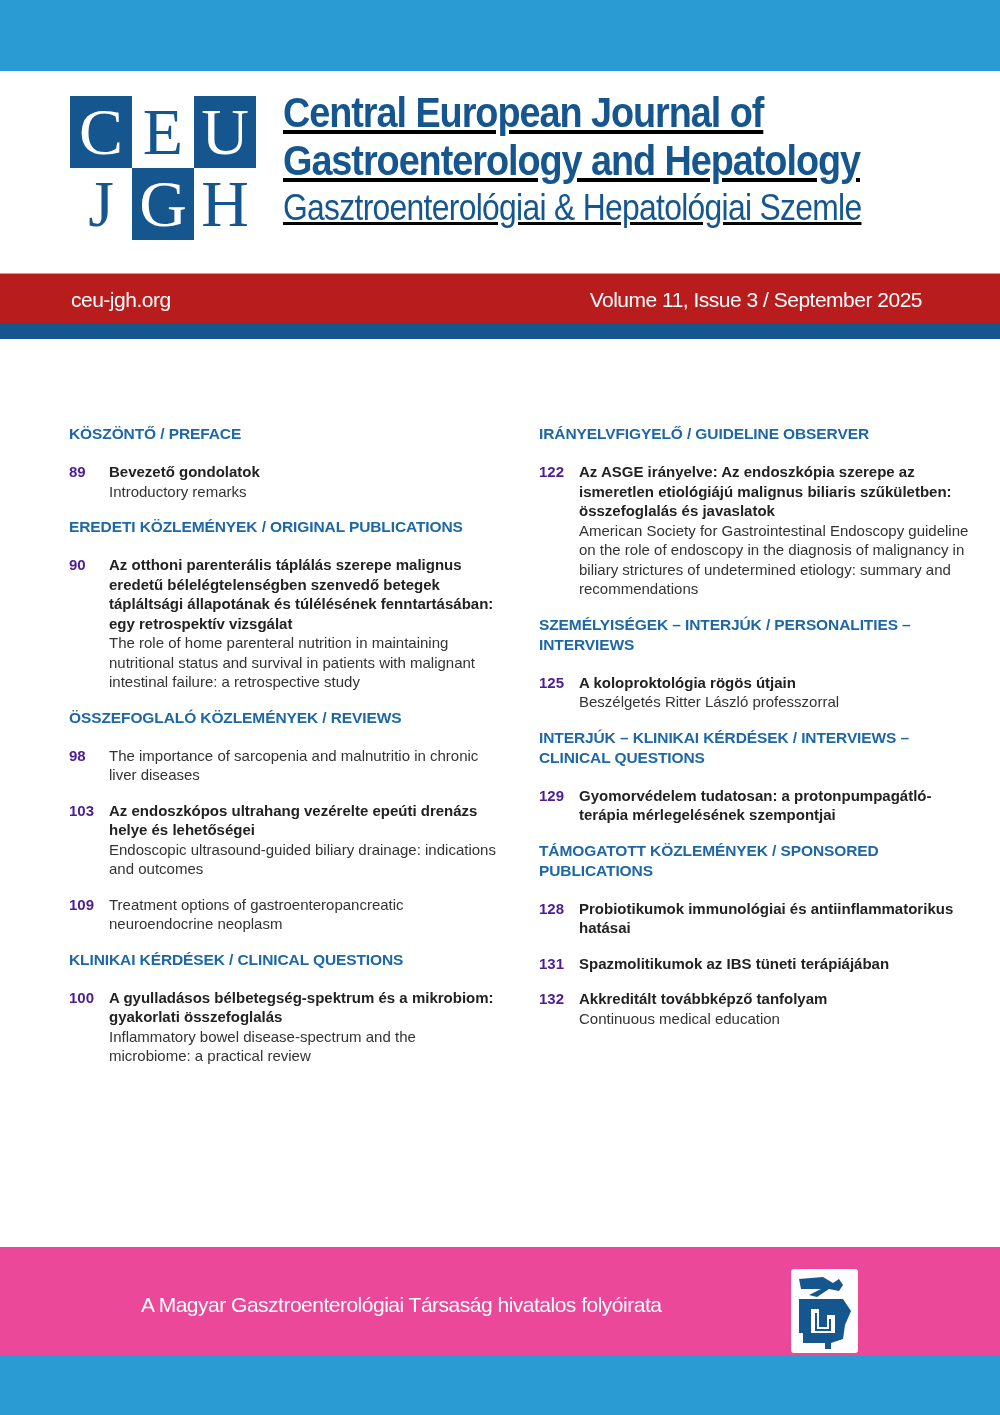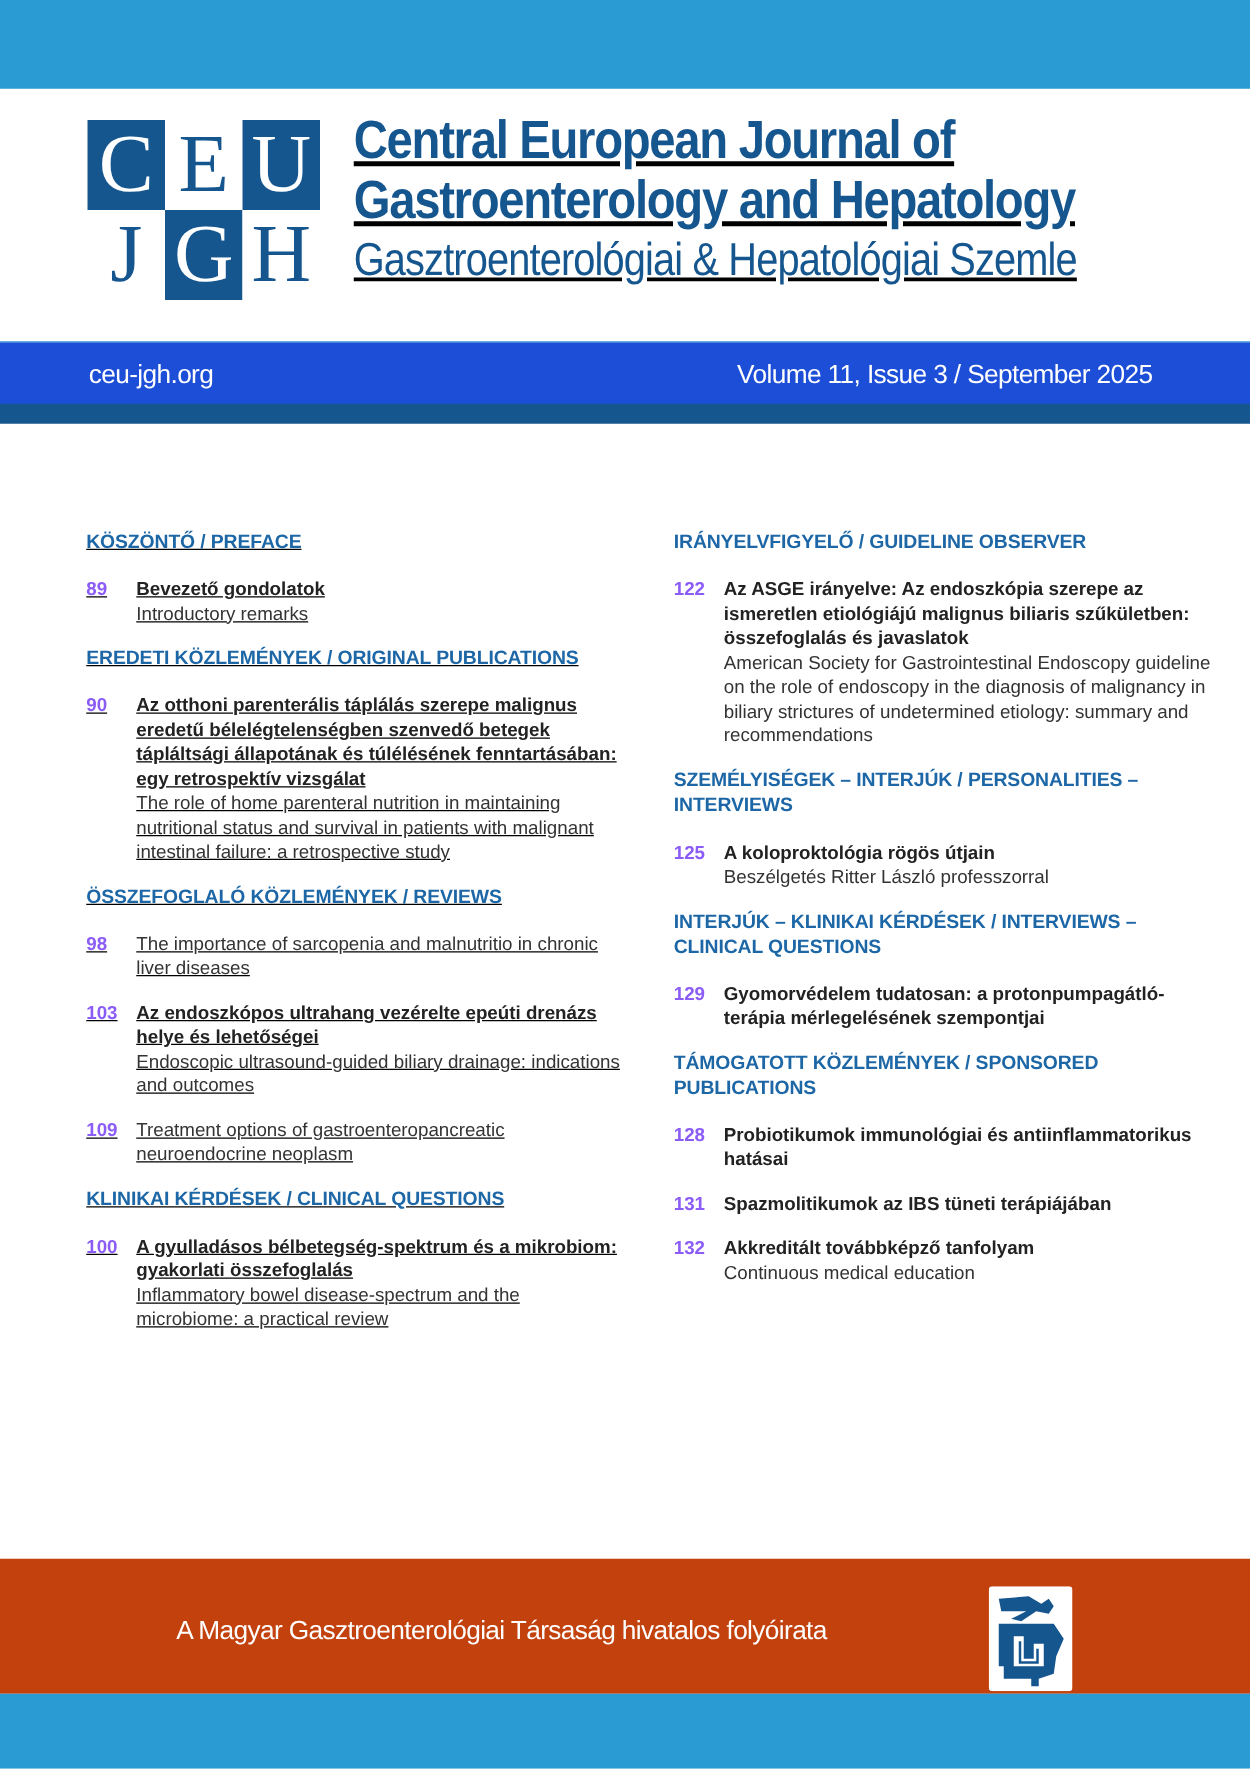--- a/index.html
+++ b/index.html
@@ -5,34 +5,34 @@
   html, body { margin: 0; padding: 0; }
   body { width: 1000px; height: 1415px; position: relative; background: #ffffff; font-family: "Liberation Sans", sans-serif; overflow: hidden; }
   .top-bar { position: absolute; left: 0; top: 0; width: 1000px; height: 71px; background: #2b9cd3; }
   .logo { position: absolute; left: 70px; top: 96px; width: 186px; height: 144px; }
   .logo .cell { position: absolute; width: 62px; height: 72px; display: flex; align-items: center; justify-content: center; font-family: "Liberation Serif", serif; font-size: 66px; line-height: 1; }
   .logo .blue { background: #16568f; color: #ffffff; }
   .logo .white { background: #ffffff; color: #16568f; }
   .title-block { position: absolute; left: 283px; top: 88px; text-decoration: underline; }
   .title-main { color: #16568f; font-weight: bold; font-size: 43px; line-height: 48px; letter-spacing: -1.2px; transform: scaleX(0.88); transform-origin: left; white-space: nowrap; }
   .title-sub { color: #16568f; font-size: 37px; line-height: 44px; letter-spacing: -0.8px; transform: scaleX(0.86); transform-origin: left; white-space: nowrap; margin-top: 2px; }
-  .info-bar { position: absolute; left: 0; top: 273px; width: 1000px; height: 50px; background: #1d4ed8; border-top: 1px solid #6fbde3; }
+  .info-bar { position: absolute; left: 0; top: 273px; width: 1000px; height: 50px; background: #b91c1c; border-top: 1px solid #6fbde3; }
   .info-bar .site { position: absolute; left: 71px; top: 14px; color: #ffffff; font-size: 21px; letter-spacing: -0.5px; }
   .info-bar .issue { position: absolute; right: 78px; top: 14px; color: #ffffff; font-size: 21px; letter-spacing: -0.5px; margin-left: 40px; }
   .info-stripe { position: absolute; left: 0; top: 323px; width: 1000px; height: 16px; background: #16568f; }
   .col { position: absolute; top: 424px; width: 430px; }
-  .col.left { left: 69px; text-decoration: underline; }
+  .col.left { left: 69px; }
   .col.right { left: 539px; }
   .section-h { color: #1d67a6; font-weight: bold; font-size: 15.5px; line-height: 20px; letter-spacing: -0.1px; margin: 0 0 18px 0; }
   .entry { display: flex; margin: 0 0 16px 0; }
-  .entry .num { width: 40px; flex: none; font-weight: bold; font-size: 15px; line-height: 19.5px; color: #8b5cf6; }
+  .entry .num { width: 40px; flex: none; font-weight: bold; font-size: 15px; line-height: 19.5px; color: #4c1d95; }
   .entry .body { flex: 1; }
   .entry .hu { font-weight: bold; font-size: 15px; line-height: 19.5px; color: #222; }
   .entry .en { font-size: 15px; line-height: 19.5px; color: #333; }
-  .footer { position: absolute; left: 0; top: 1247px; width: 1000px; height: 108px; background: #c2410c; }
+  .footer { position: absolute; left: 0; top: 1247px; width: 1000px; height: 108px; background: #ec4899; }
   .footer .tag { position: absolute; left: 141px; top: 46px; color: #ffffff; font-size: 21px; letter-spacing: -0.5px; }
   .footer .society-logo { position: absolute; left: 791px; top: 22px; width: 67px; height: 84px; }
   .bottom-bar { position: absolute; left: 0; top: 1355px; width: 1000px; height: 60px; background: #2b9cd3; }
 </style>
 </head>
 <body>
 
 <div class="top-bar"></div>
 
 <div class="logo">

